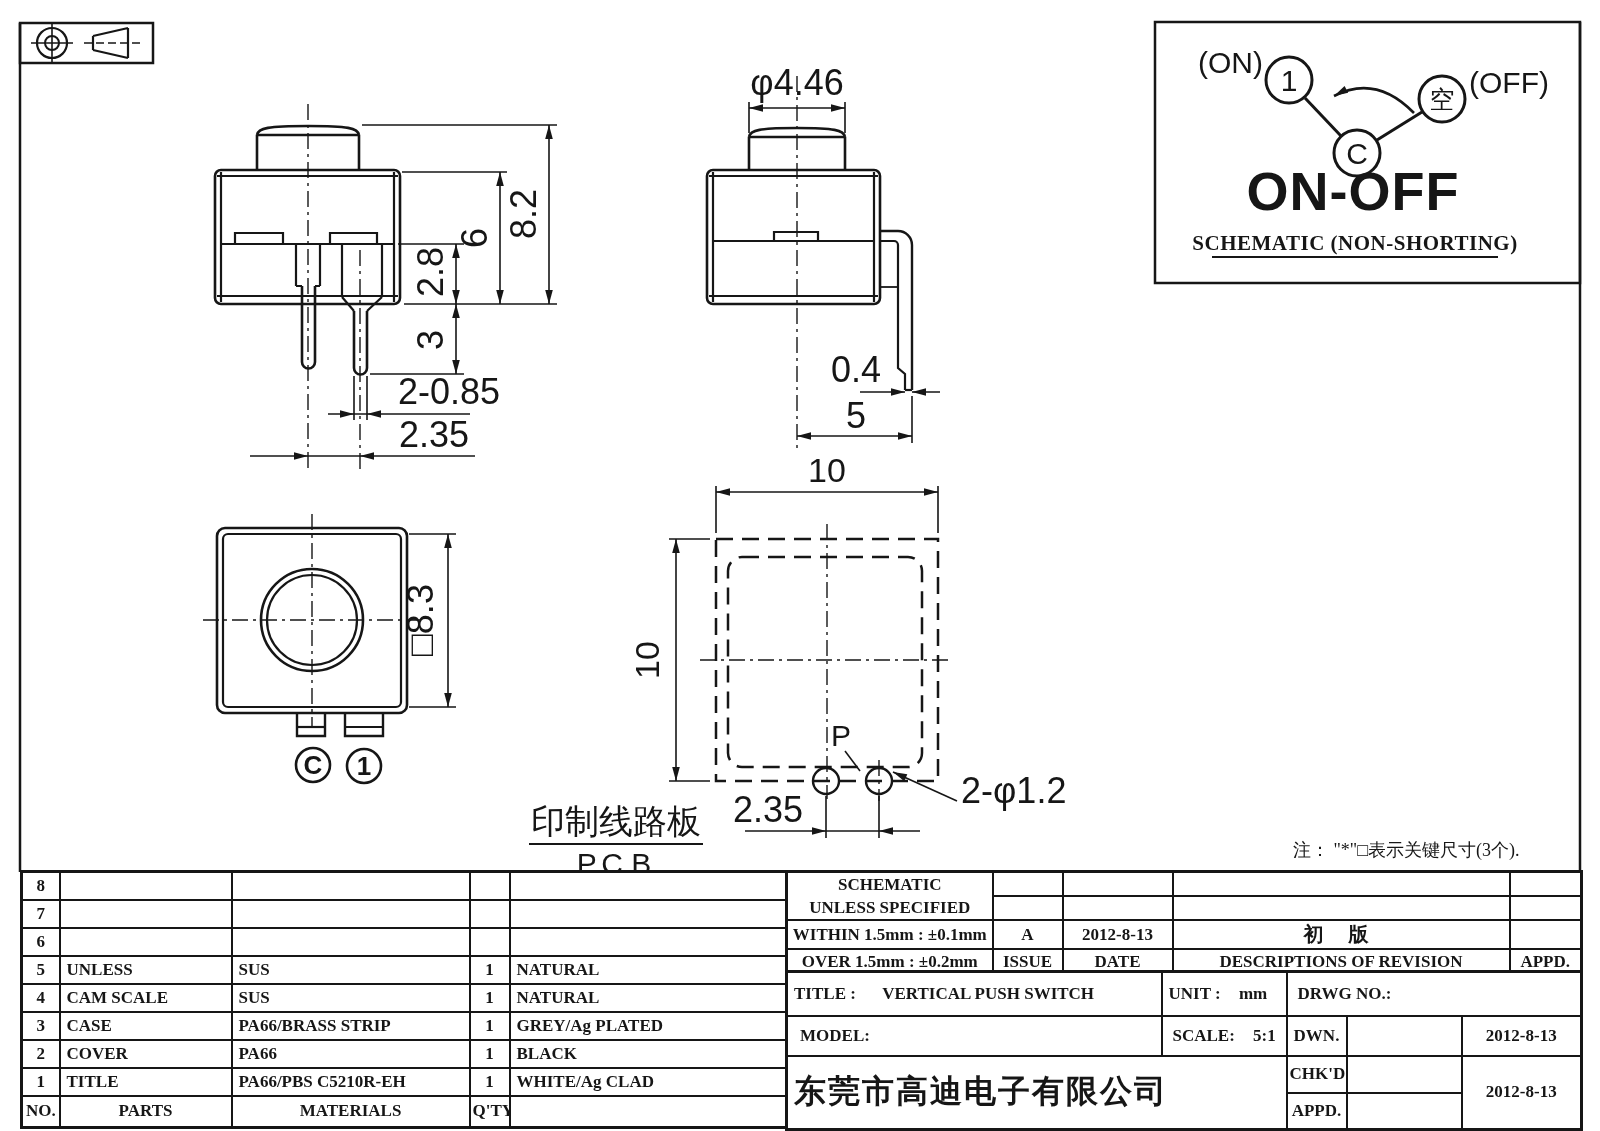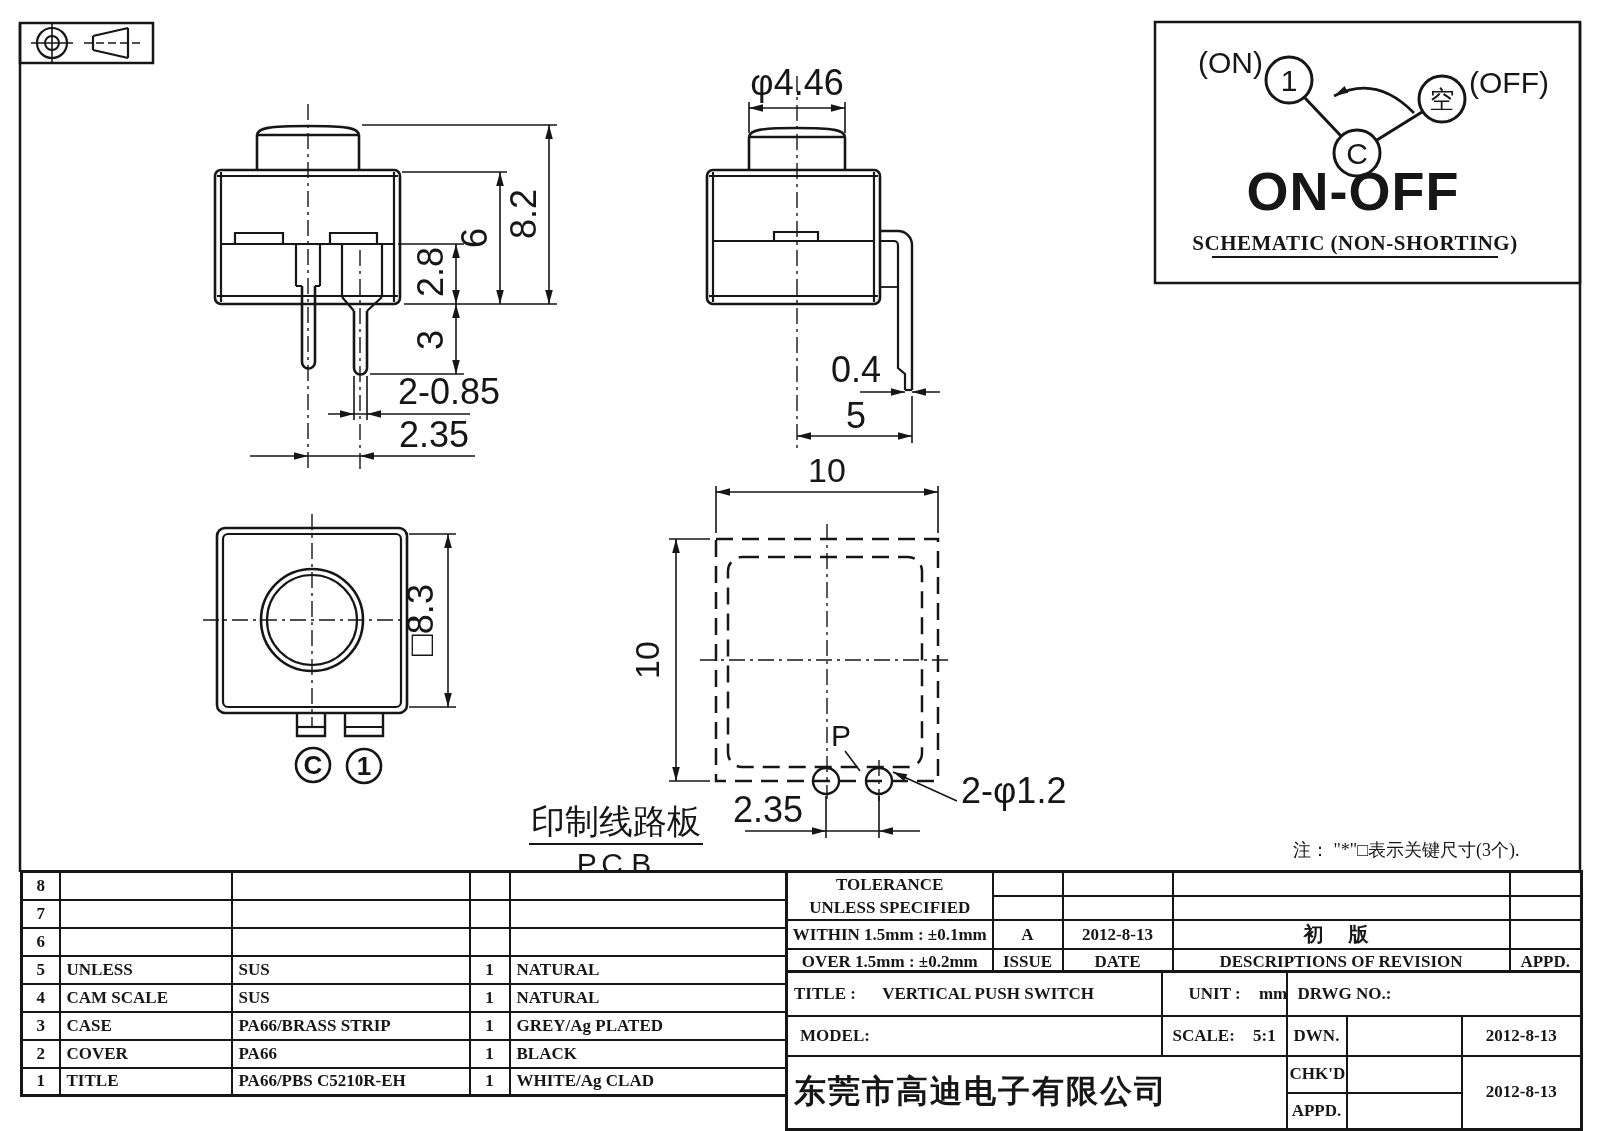--- a/index.html
+++ b/index.html
@@ -322,35 +322,42 @@
       <td class="c">1</td>
       <td>BLACK</td>
     </tr>
     <tr style="height:28px">
       <td class="c">1</td>
       <td>TITLE</td>
       <td>PA66/PBS C5210R-EH</td>
       <td class="c">1</td>
       <td>WHITE/Ag CLAD</td>
     </tr>
+    <tr style="height:32px">
+      <td class="c">NO.</td>
+      <td class="c">PARTS</td>
+      <td class="c">MATERIALS</td>
+      <td class="c">Q'TY</td>
+      <td></td>
+    </tr>
   </tbody>
 </table>
 
 <table id="upper-block" style="left:785px; top:870px; width:795px;">
   <colgroup>
     <col style="width:206px">
         <col style="width:70px">
         <col style="width:110px">
     <col style="width:337px">
         <col style="width:72px">
   </colgroup>
   <tbody>
     <tr style="height:24px">
       <td rowspan="2" class="tol-head">
-        <div>TOLERANCE</div>
+        <div>SCHEMATIC</div>
         <div>UNLESS SPECIFIED</div>
       </td>
       <td></td>
       <td></td>
       <td></td>
       <td></td>
     </tr>
     <tr style="height:24px">
       <td></td>
       <td></td>
@@ -381,21 +388,21 @@
         <col style="width:60px">
     <col style="width:115px">
         <col style="width:120px">
   </colgroup>
   <tbody>
     <tr style="height:44px">
       <td style="">
         <span>TITLE :</span>
         <span class="label-gap">VERTICAL PUSH SWITCH</span>
       </td>
-      <td style="padding-left:26px;">
+      <td style="padding-left:6px;">
         <span>UNIT :</span>
         <span class="label-gap-sm">mm</span>
       </td>
       <td colspan="3" style="padding-left:10px;"><span>DRWG NO.:</span></td>
     </tr>
     <tr style="height:40px">
       <td style="padding-left:12px;">MODEL:</td>
       <td style="padding-left:10px;">
         <span>SCALE:</span>
         <span class="label-gap-sm">5:1</span>

